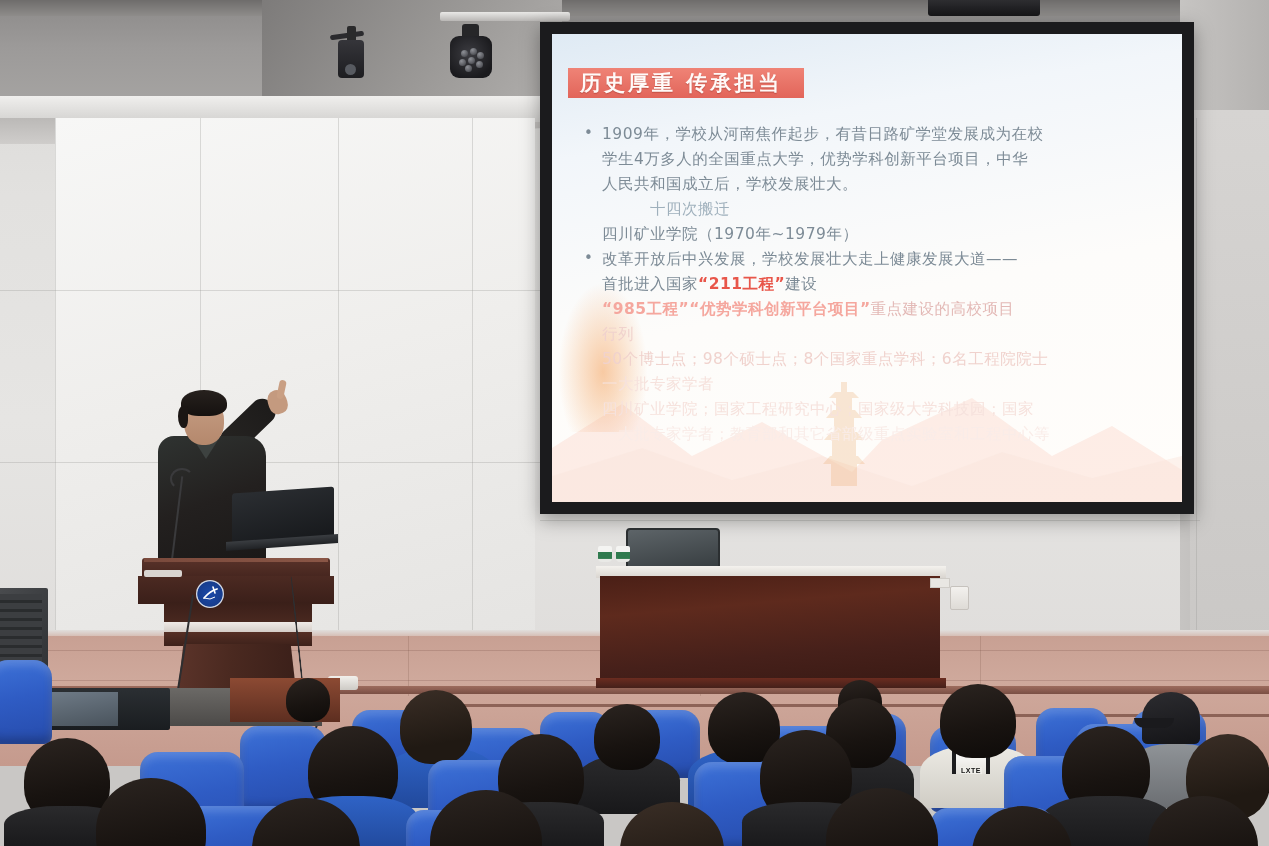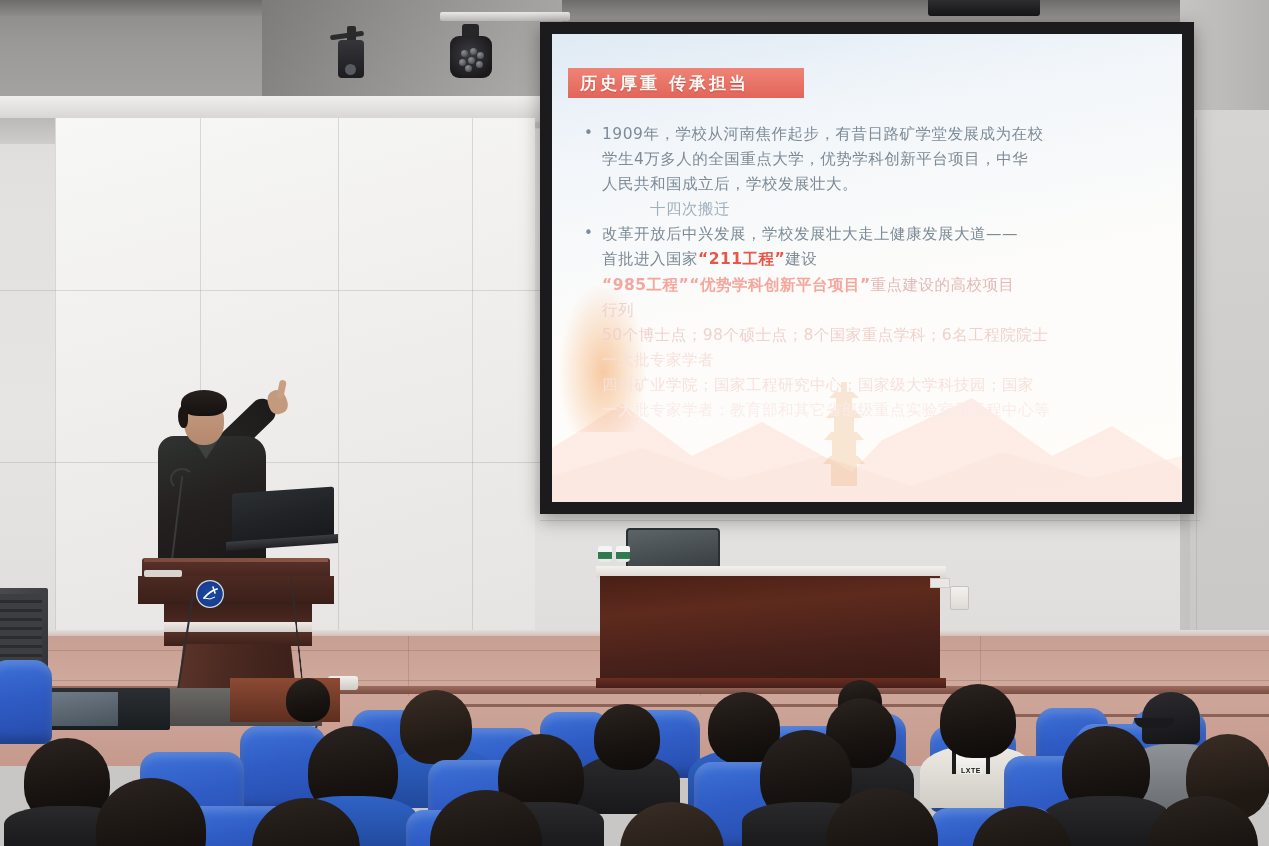--- a/index.html
+++ b/index.html
@@ -127,21 +127,21 @@
   }
 
   .slide-pad{position:absolute;left:0;top:0;width:100%;height:100%;}
 
   #slide-title-bar{
     position:absolute;left:16px;top:34px;width:236px;height:30px;
     background:linear-gradient(180deg,#ef8376,#e2655a);
     display:flex;align-items:center;
   }
   #slide-title-text{
-    color:#fffaf8;font-size:17px;font-weight:700;letter-spacing:3px;
+    color:#fffaf8;font-size:21px;font-weight:700;letter-spacing:3px;
     padding-left:12px;white-space:nowrap;
     font-family:"DejaVu Sans","Liberation Sans",sans-serif;
     text-shadow:0 1px 1px rgba(120,30,20,.35);
   }
 
   #slide-body{
     position:absolute;left:28px;top:88px;right:16px;
     font-family:"DejaVu Sans","Liberation Sans",sans-serif;
   }
   .s-line{
@@ -149,21 +149,21 @@
     letter-spacing:.5px;
   }
   .s-bullet{position:relative;padding-left:22px;}
   .s-bullet::before{
     content:"•";position:absolute;left:4px;top:-1px;font-size:15px;
   }
   .s-cont{padding-left:22px;}
   .s-indent{padding-left:70px;}
   .ink-dark{color:#7d8b96;}
   .ink-mid{color:#9fb0bc;}
-  .ink-fade1{color:#e3b9b6;font-family:Liberation Serif, serif;}
+  .ink-fade1{color:#e3b9b6;}
   .ink-fade2{color:#f0d2cd;}
   .ink-fade3{color:#f6e2dd;}
   .ink-fade4{color:#f9ece8;}
   .ink-red{color:#e8564a;font-weight:700;}
   .ink-red-fade{color:#f5a79e;font-weight:700;}
 
   
   #stage-floor{
     position:absolute;left:0;top:636px;width:1269px;height:130px;
     background:linear-gradient(180deg,#c8a093 0%,#cfa99c 35%,#c59a8d 100%);
@@ -488,20 +488,21 @@
         <div id="slide-title-bar">
           <span id="slide-title-text">历史厚重  传承担当</span>
         </div>
 
         <div id="slide-body">
 
           <div class="s-line s-bullet ink-dark">1909年，学校从河南焦作起步，有昔日路矿学堂发展成为在校</div>
           <div class="s-line s-cont ink-dark">学生4万多人的全国重点大学，优势学科创新平台项目，中华</div>
           <div class="s-line s-cont ink-dark">人民共和国成立后，学校发展壮大。</div>
           <div class="s-line s-indent ink-mid">十四次搬迁</div>
+          <div class="s-line s-cont ink-dark">四川矿业学院（1970年~1979年）</div>
           <div class="s-line s-bullet ink-dark">改革开放后中兴发展，学校发展壮大走上健康发展大道——</div>
 
           <div class="s-line s-cont">
             <span class="ink-dark">首批进入国家</span><span class="ink-red">“211工程”</span><span class="ink-dark">建设</span>
           </div>
 
           <div class="s-line s-cont">
             <span class="ink-red-fade">“985工程”</span><span class="ink-red-fade">“优势学科创新平台项目”</span><span class="ink-fade1">重点建设的高校项目</span>
           </div>
 

